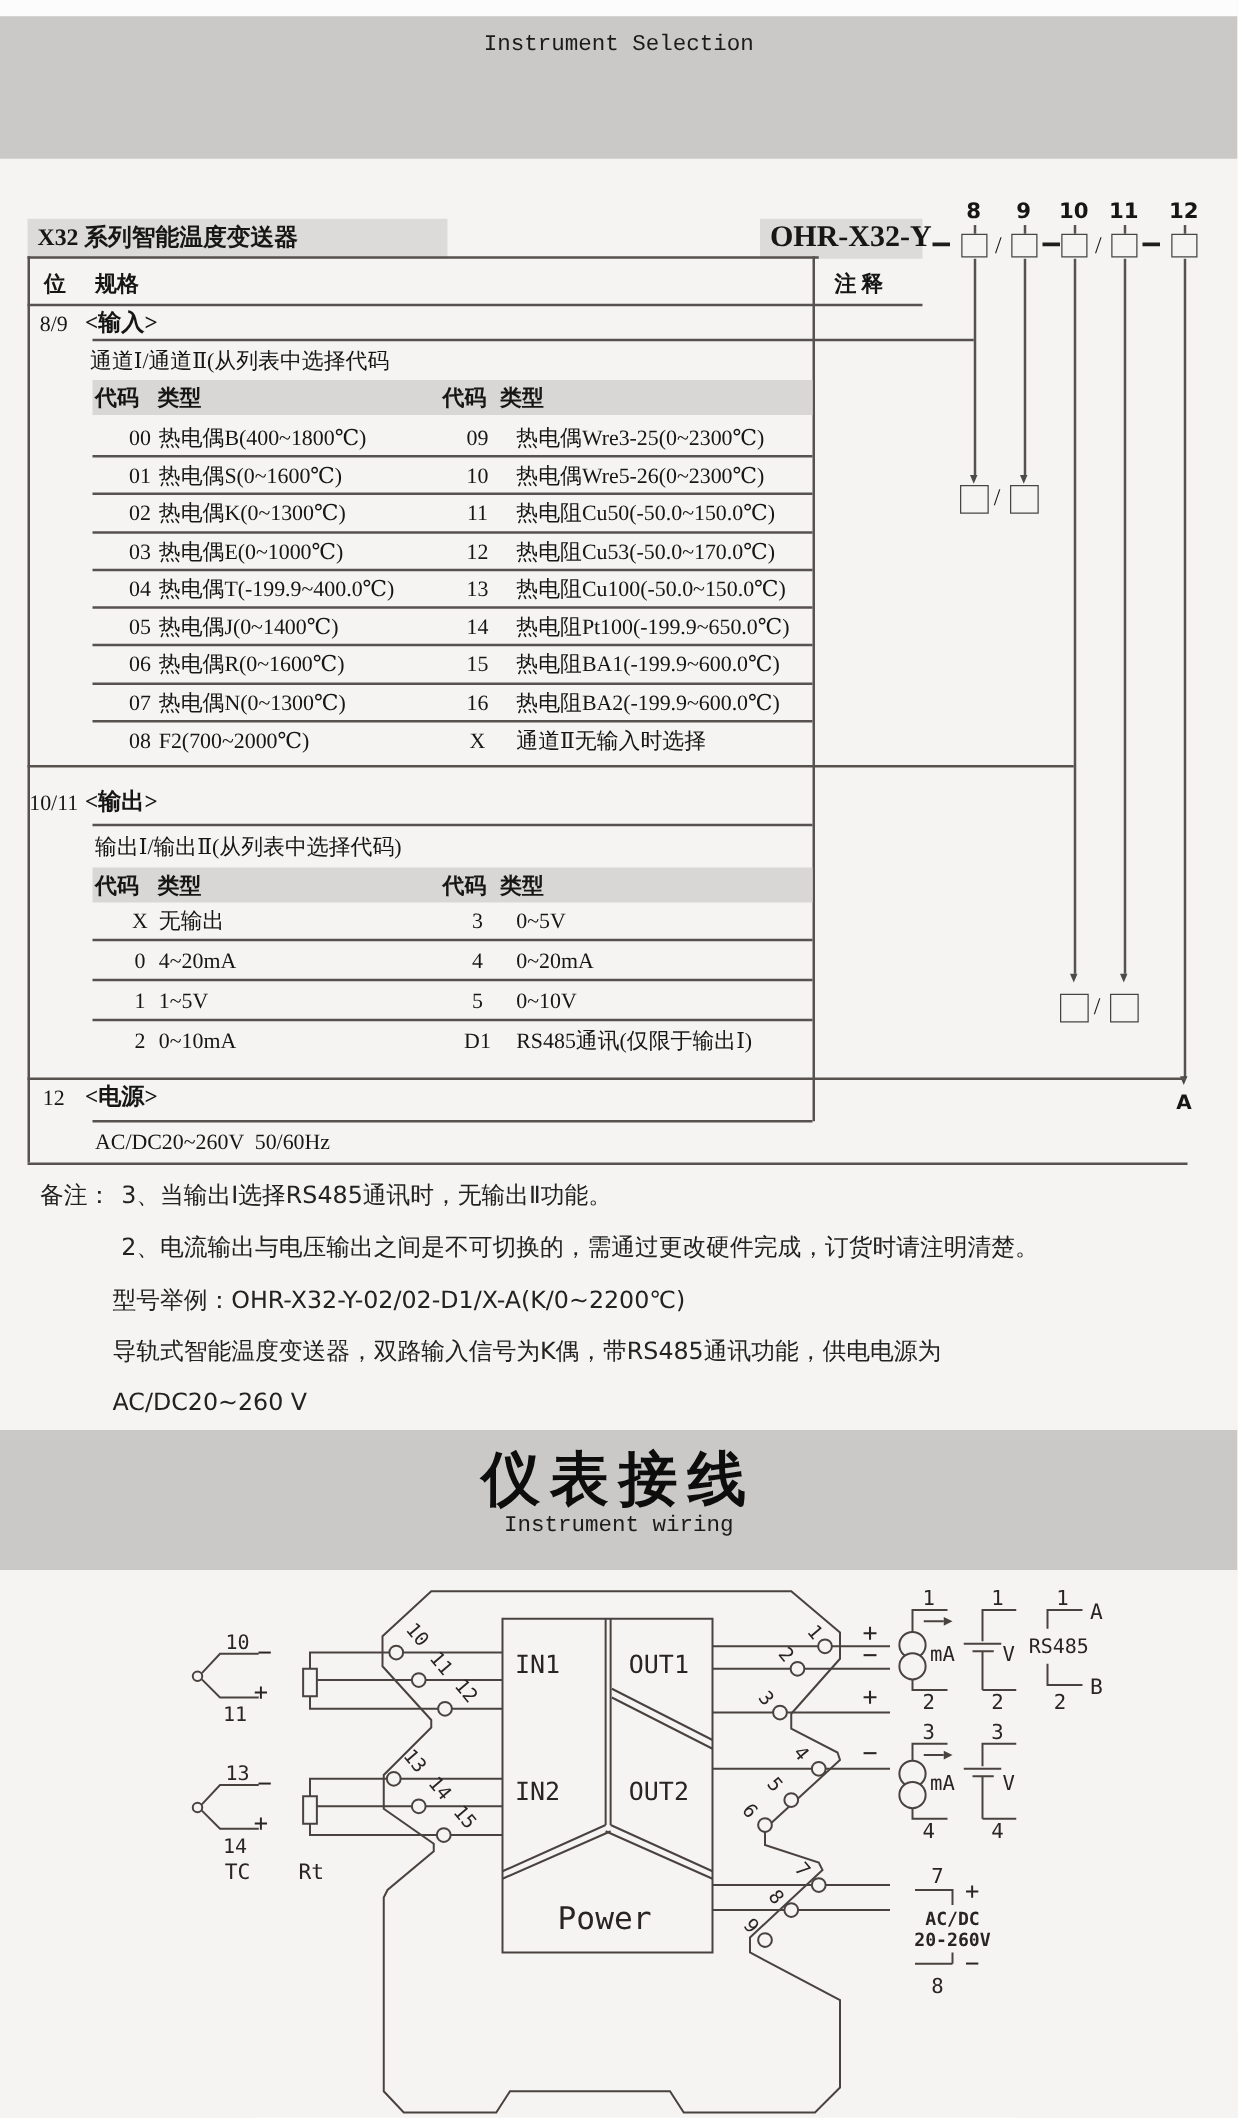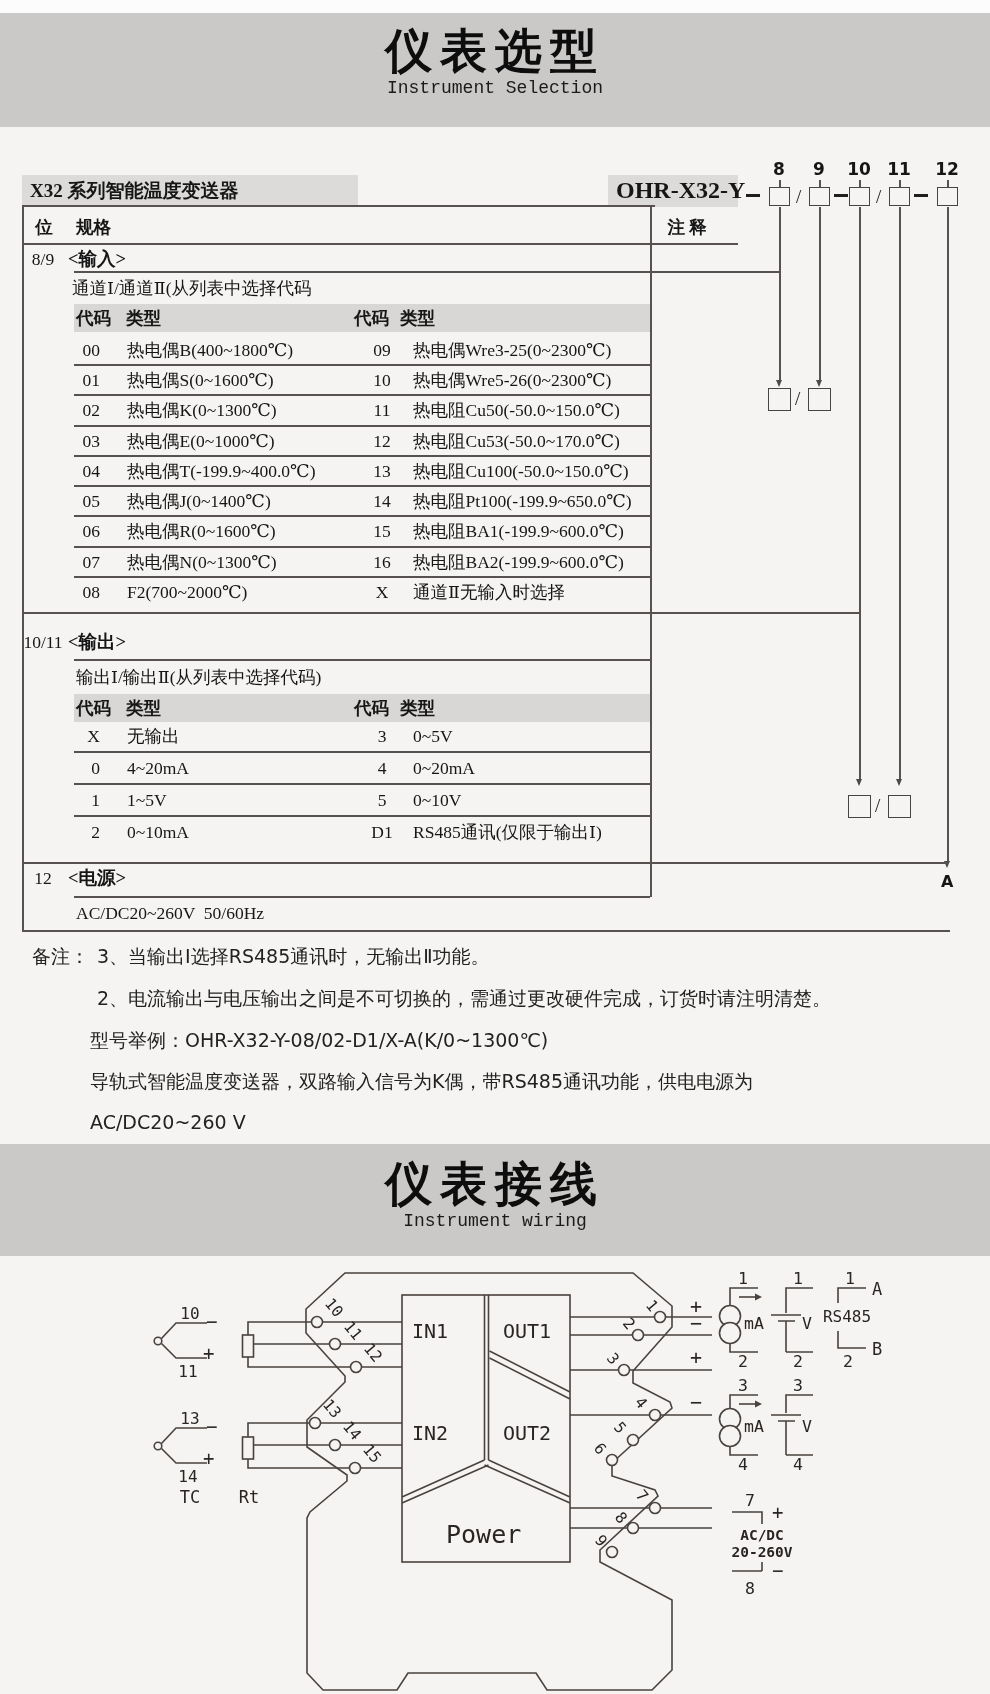--- a/index.html
+++ b/index.html
@@ -18,41 +18,40 @@
   .hlight{position:absolute;height:32px;background:#dcdbda}
   .sqbox{position:absolute;width:21px;height:19px;border:1.7px solid #454545;box-sizing:border-box}
   .dash{position:absolute;width:14px;height:2.6px;background:#1e1e1e}
   .digit{position:absolute;font-family:"DejaVu Sans",sans-serif;font-weight:bold;font-size:17px;
          width:30px;text-align:center;line-height:18px}
   .arr{position:absolute;width:0;height:0;border-left:3.5px solid transparent;
        border-right:3.5px solid transparent;border-top:7px solid #4a4a4a}
   .band{position:absolute;left:74px;width:576px;height:28px;background:#d8d7d6}
   .r{position:absolute;left:0;width:990px;height:24px}
   .r span{position:absolute;top:0;white-space:pre;line-height:24px;font-size:17.5px}
-  .c1{left:68px;width:32px;text-align:right}
+  .c1{left:96px;width:32px;text-align:center}
   .t1{left:127px}
   .c2{left:358px;width:48px;text-align:center}
   .t2{left:413px}
   .pos{left:16px;width:54px;text-align:center}
   .lab{left:68px}
   .note-line{position:absolute;font-family:"DejaVu Sans","Liberation Sans",sans-serif;
              font-size:19px;color:#222;white-space:pre;line-height:24px}
   svg text{font-family:"DejaVu Sans Mono",monospace;fill:#2a2523}
   svg .ln{stroke:#4a423e;stroke-width:1.6;fill:none}
   svg .fl{fill:#4a423e;stroke:none}
   svg .cir{stroke:#4a423e;stroke-width:1.6;fill:#f5f4f2}
 </style>
 </head>
 <body>
 
 <div class="page">
   <div class="topstrip"></div>
 
   <div class="banner" style="top:13px;height:114px;padding-top:12px;box-sizing:border-box">
-    <div class="bt">仪表选型</div>
     <div class="bs">Instrument Selection</div>
   </div>
 
   <span class="digit" style="left:764px;top:160px">8</span>
   <span class="digit" style="left:804px;top:160px">9</span>
   <span class="digit" style="left:844px;top:160px">10</span>
   <span class="digit" style="left:884px;top:160px">11</span>
   <span class="digit" style="left:932px;top:160px">12</span>
   <i class="vl" style="left:779px;top:180px;height:7px"></i>
   <i class="vl" style="left:819px;top:180px;height:7px"></i>
@@ -234,21 +233,21 @@
 
   <div class="r" style="top:866px">
     <span class="pos">12</span>
     <span class="lab b" style="font-size:18.5px">&lt;电源&gt;</span>
   </div>
   <span class="t" style="left:76px;top:902px">AC/DC20~260V  50/60Hz</span>
 
   <span class="note-line" style="left:32px;top:944px">备注：</span>
   <span class="note-line" style="left:97px;top:944px">3、当输出Ⅰ选择RS485通讯时，无输出Ⅱ功能。</span>
   <span class="note-line" style="left:97px;top:986px">2、电流输出与电压输出之间是不可切换的，需通过更改硬件完成，订货时请注明清楚。</span>
-  <span class="note-line" style="left:90px;top:1028px">型号举例：OHR-X32-Y-08/02-D1/X-A(K/0~1300℃)</span>
+  <span class="note-line" style="left:90px;top:1028px">型号举例：OHR-X32-Y-02/02-D1/X-A(K/0~2200℃)</span>
   <span class="note-line" style="left:90px;top:1069px">导轨式智能温度变送器，双路输入信号为K偶，带RS485通讯功能，供电电源为</span>
   <span class="note-line" style="left:90px;top:1110px">AC/DC20~260 V</span>
 
   <div class="banner" style="top:1144px;height:112px;padding-top:14px;box-sizing:border-box">
     <div class="bt">仪表接线</div>
     <div class="bs">Instrument wiring</div>
   </div>
 
   <svg width="990" height="436" viewBox="0 1258 990 436" style="position:absolute;left:0;top:1258px">
 

